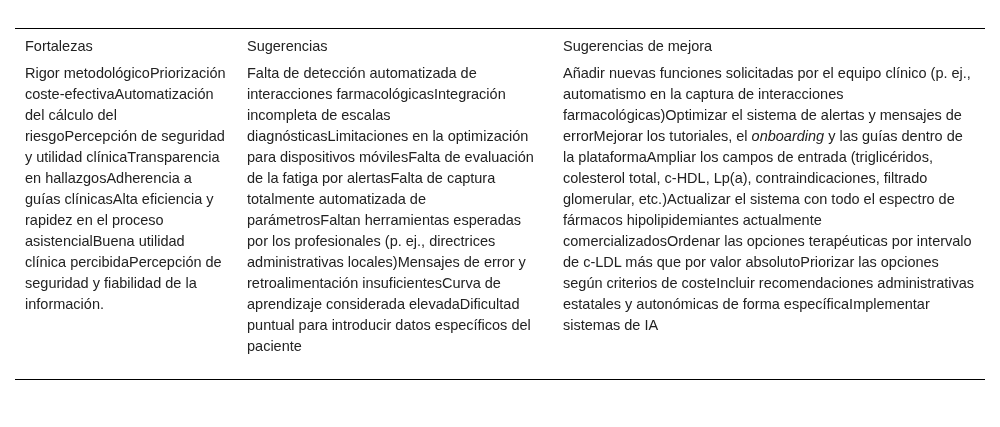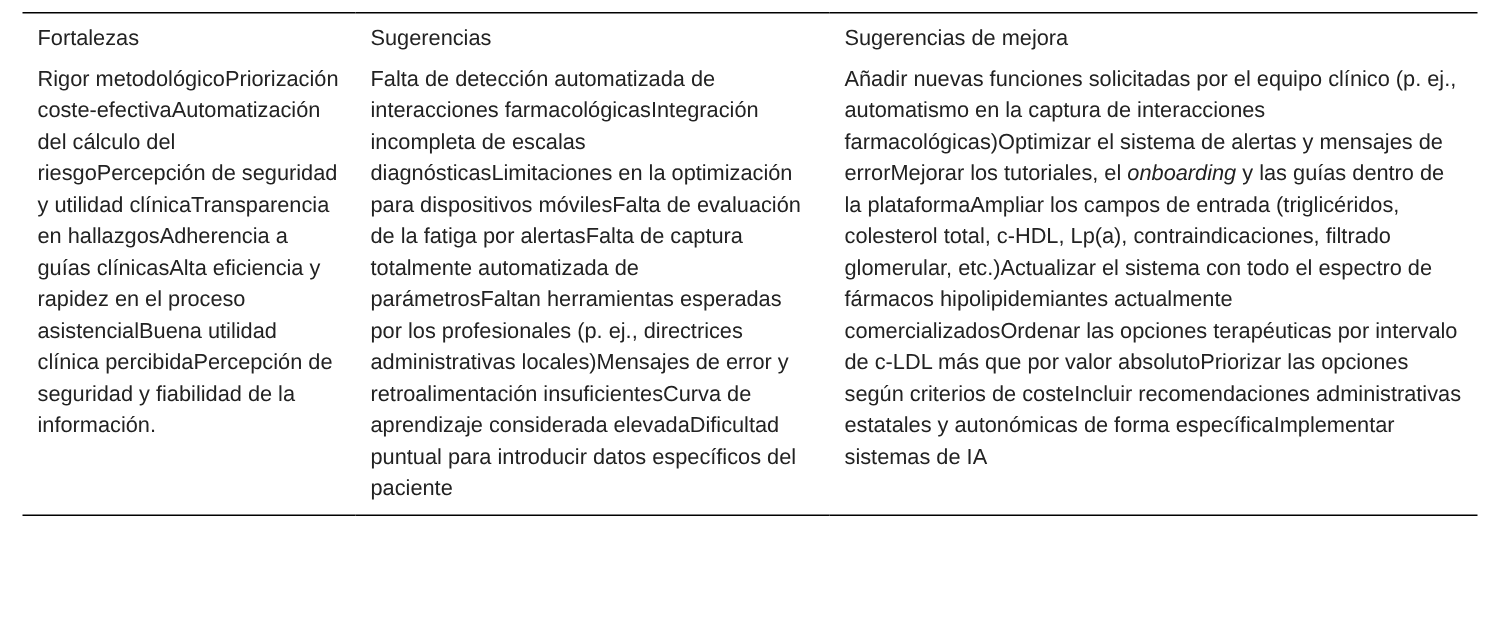--- a/index.html
+++ b/index.html
@@ -1,24 +1,24 @@
 <!DOCTYPE html>
 <html><head>
   <meta charset="utf-8">
   <style>
     html, body { margin: 0; padding: 0; background: #ffffff; }
     body { width: 1000px; height: 427px; position: relative; overflow: hidden;
       font-family: "Liberation Sans", sans-serif; color: #222222; }
-    .table-wrap { position: absolute; left: 15px; top: 8px; width: 970px; }
+    .table-wrap { position: absolute; left: 15px; top: 28px; width: 970px; }
     table { border-collapse: collapse; width: 970px; table-layout: fixed; }
     thead tr { border-top: 1.5px solid #000; }
     tbody tr.last { border-bottom: 1.5px solid #000; }
     th { font-weight: normal; text-align: left; font-size: 14.5px; line-height: 21px;
       padding: 7px 10px 4px 10px; vertical-align: top; }
-    td { font-size: 14.5px; line-height: 21px; padding: 2px 10px 6px 10px; vertical-align: top; }
+    td { font-size: 14.5px; line-height: 21px; padding: 2px 10px 22px 10px; vertical-align: top; }
     .c1 { width: 202px; }
     .c2 { width: 296px; }
     .c3 { width: auto; }
     em { font-style: italic; margin-top: 16px; }
   </style>
 </head>
 <body>
 
 <div class="table-wrap">
   <table>

